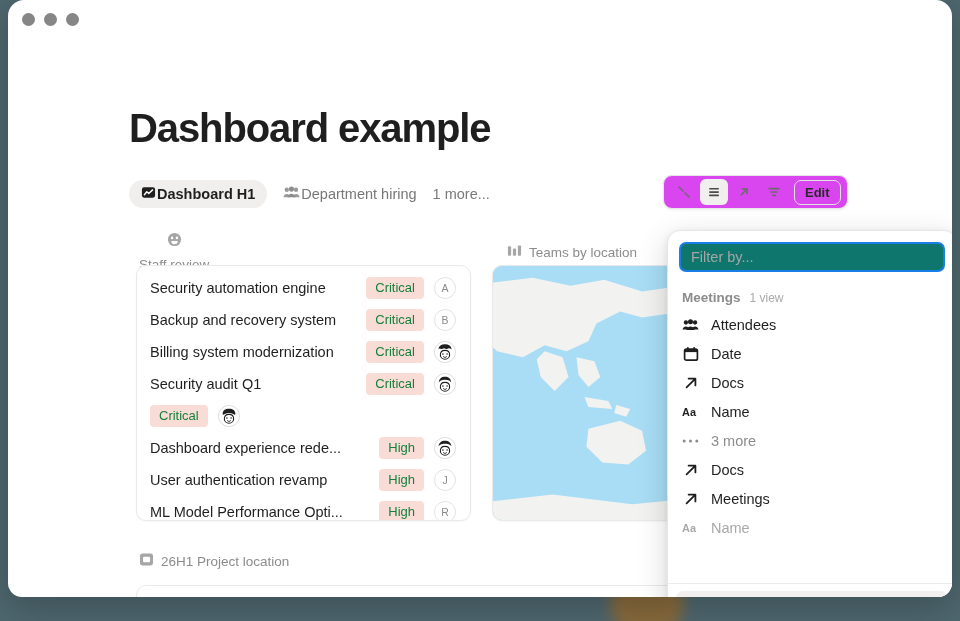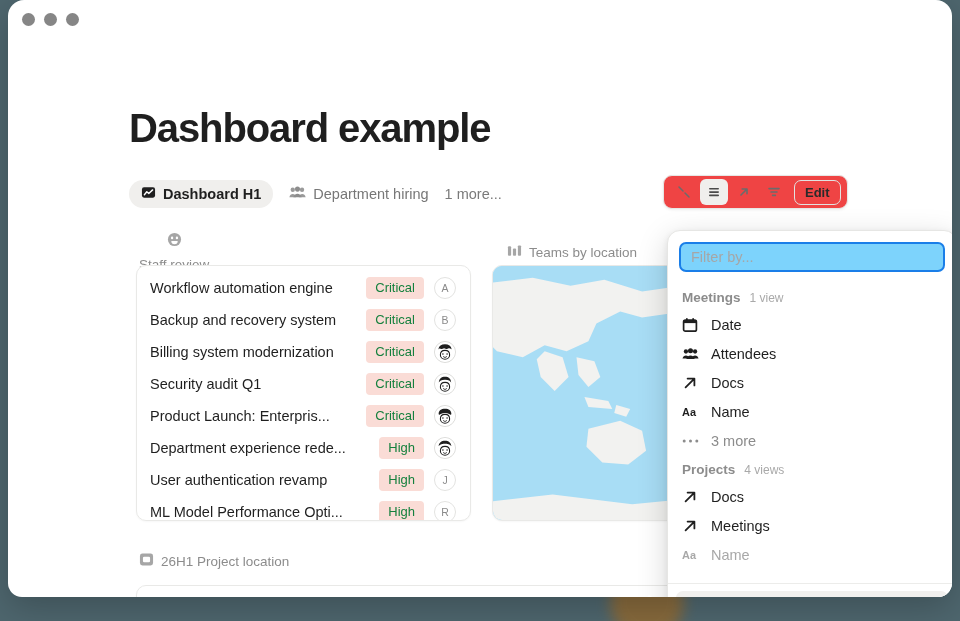--- a/index.html
+++ b/index.html
@@ -53,21 +53,21 @@
     font-size: 40px; font-weight: 700; letter-spacing: -1.1px;
     color: #1f1f1f; line-height: 1;
   }
 
   
   #source-tabs {
     position: absolute; left: 121px; top: 140px;
     display: flex; align-items: center; gap: 4px;
   }
   .src-tab {
-    display: flex; align-items: center; gap: 7px;
+    display: flex; align-items: center; gap: 1px;
     height: 28px; padding: 0 12px;
     border-radius: 14px;
     font-size: 14.5px; color: #777; white-space: nowrap;
   }
   .src-tab.active { background: #f0efed; color: #1f1f1f; font-weight: 600; }
   .src-more {
     font-size: 14.5px; color: #7a7a7a; white-space: nowrap;
   }
 
   
@@ -126,21 +126,21 @@
 
   
   #map-surface { position: relative; width: 100%; height: 100%; background: #a8ddf5; }
   #map-surface svg { display: block; width: 100%; height: 100%; }
 
   
   #view-toolbar {
     position: absolute; left: 655px; top: 135px;
     height: 34px;
     display: flex; align-items: center; gap: 2px;
-    background: #ef4444;
+    background: #d946ef;
     border: 1px solid #e7e7e5;
     border-radius: 9px;
     padding: 0 6px;
     box-shadow: 0 1px 3px rgba(0,0,0,.07);
     z-index: 4;
   }
   .tb-btn {
     width: 28px; height: 26px;
     display: flex; align-items: center; justify-content: center;
     border-radius: 6px; color: #5c5c5c;
@@ -167,41 +167,41 @@
     overflow: hidden;
   }
   #filter-input-wrap { padding: 11px 11px 4px 11px; }
   #filter-input {
     width: 100%; height: 30px;
     border: 2px solid #1a7ee8;
     border-radius: 7px;
     padding: 0 10px;
     font-size: 14.5px; color: #1f1f1f;
     font-family: "Liberation Sans", sans-serif;
-    outline: none; background: #7dd3fc;
+    outline: none; background: #0f766e;
   }
   #filter-input::placeholder { color: #a6a6a6; }
 
   #filter-body { flex: 1 1 auto; overflow: hidden; padding: 7px 0 0 0; }
 
   .group-header {
     display: flex; align-items: baseline; gap: 9px;
     padding: 7px 14px 5px 14px;
   }
   .group-title { font-size: 13.5px; font-weight: 600; color: #8c8c8c; }
   .group-count { font-size: 12px; color: #a9a9a9; }
 
   .fi-row {
     display: flex; align-items: center; gap: 12px;
     height: 29px; padding: 0 14px;
     font-size: 14.5px; color: #1f1f1f;
   }
   .fi-row .fi-icon {
     width: 17px; flex: 0 0 17px;
-    display: flex; align-items: center; justify-content: flex-start;
+    display: flex; align-items: center; justify-content: flex-end;
     color: #1f1f1f;
   }
   .fi-row.muted, .fi-row.muted .fi-icon { color: #a8a8a8; }
   .fi-row.more, .fi-row.more .fi-icon { color: #8c8c8c; }
 
   #filter-footer {
     flex: 0 0 auto;
     border-top: 1px solid #ececea;
     padding: 7px 8px 9px 8px;
   }
@@ -291,21 +291,21 @@
             <rect x="1" y="1.6" width="14" height="12.8" rx="2.6" fill="#a6a6a6"></rect>
             <rect x="4.2" y="5" width="7.6" height="6" rx="1.4" fill="#fff"></rect>
           </svg>
       </span>
       <span>26H1 Project location</span>
     </div>
 
     <div class="card" id="card-staff">
       <div id="task-list">
           <div class="task-row">
-            <div class="task-name">Workflow automation engine</div>
+            <div class="task-name">Security automation engine</div>
             <div class="task-badge">Critical</div>
             <div class="task-avatar">A</div>
           </div>
           <div class="task-row">
             <div class="task-name">Backup and recovery system</div>
             <div class="task-badge">Critical</div>
             <div class="task-avatar">B</div>
           </div>
           <div class="task-row">
             <div class="task-name">Billing system modernization</div>
@@ -329,35 +329,34 @@
                 <circle cx="11" cy="11" r="11" fill="#ffffff"></circle>
                 <path d="M11 9.2c3.1 0 5.1 2.1 5.1 5.1 0 2.6-2.2 4.6-5.1 4.6s-5.1-2-5.1-4.6c0-3 2-5.1 5.1-5.1z" fill="none" stroke="#1f1f1f" stroke-width="1.15"></path>
                 <path d="M4.2 9.3C4.4 5 7.1 2.9 11 2.9s6.6 2.1 6.8 6.4c-1-1.6-2.6-3-6.8-3s-5.8 1.4-6.8 3z" fill="#1f1f1f"></path>
                 <circle cx="8.7" cy="13.1" r=".85" fill="#1f1f1f"></circle>
                 <circle cx="13.3" cy="13.1" r=".85" fill="#1f1f1f"></circle>
                 <path d="M9.3 16.2c.5.5 1.1.7 1.7.7s1.2-.2 1.7-.7" fill="none" stroke="#1f1f1f" stroke-width="1" stroke-linecap="round"></path>
               </svg>
             </div>
           </div>
           <div class="task-row">
-            <div class="task-name">Product Launch: Enterpris...</div>
             <div class="task-badge">Critical</div>
             <div class="task-avatar photo">
               <svg width="22" height="22" viewBox="0 0 22 22">
                 <circle cx="11" cy="11" r="11" fill="#ffffff"></circle>
                 <path d="M11 9.2c3.1 0 5.1 2.1 5.1 5.1 0 2.6-2.2 4.6-5.1 4.6s-5.1-2-5.1-4.6c0-3 2-5.1 5.1-5.1z" fill="none" stroke="#1f1f1f" stroke-width="1.15"></path>
                 <path d="M4 8.5c0-3.6 2.8-5.6 7-5.6s7 2 7 5.6c0 .9-.4 1.4-1 1.1-1-.5-2.3-1.9-6-1.9s-5 1.4-6 1.9c-.6.3-1-.2-1-1.1z" fill="#1f1f1f"></path>
                 <circle cx="8.7" cy="13.1" r=".85" fill="#1f1f1f"></circle>
                 <circle cx="13.3" cy="13.1" r=".85" fill="#1f1f1f"></circle>
                 <path d="M9.3 16.2c.5.5 1.1.7 1.7.7s1.2-.2 1.7-.7" fill="none" stroke="#1f1f1f" stroke-width="1" stroke-linecap="round"></path>
               </svg>
             </div>
           </div>
           <div class="task-row">
-            <div class="task-name">Department experience rede...</div>
+            <div class="task-name">Dashboard experience rede...</div>
             <div class="task-badge">High</div>
             <div class="task-avatar photo">
               <svg width="22" height="22" viewBox="0 0 22 22">
                 <circle cx="11" cy="11" r="11" fill="#ffffff"></circle>
                 <path d="M11 9.2c3.1 0 5.1 2.1 5.1 5.1 0 2.6-2.2 4.6-5.1 4.6s-5.1-2-5.1-4.6c0-3 2-5.1 5.1-5.1z" fill="none" stroke="#1f1f1f" stroke-width="1.15"></path>
                 <path d="M4 9c.2-4 3-6.1 7-6.1S17.8 5 18 9c-1.2-1.1-2.4-2.6-7-2.6S5.2 7.9 4 9z" fill="#1f1f1f"></path>
                 <circle cx="8.7" cy="13.1" r=".85" fill="#1f1f1f"></circle>
                 <circle cx="13.3" cy="13.1" r=".85" fill="#1f1f1f"></circle>
                 <path d="M9.3 16.2c.5.5 1.1.7 1.7.7s1.2-.2 1.7-.7" fill="none" stroke="#1f1f1f" stroke-width="1" stroke-linecap="round"></path>
               </svg>
@@ -470,45 +469,45 @@
       <div id="filter-input-wrap">
         <input id="filter-input" type="text" placeholder="Filter by..." style="">
       </div>
       <div id="filter-body">
           <div class="group-header">
             <span class="group-title">Meetings</span>
             <span class="group-count">1 view</span>
           </div>
           <div class="fi-row">
             <span class="fi-icon">
-              <svg width="16" height="16" viewBox="0 0 16 16">
-                <rect x="1.6" y="3" width="12.8" height="11.2" rx="1.8" fill="none" stroke="currentColor" stroke-width="1.7"></rect>
-                <rect x="1.6" y="3" width="12.8" height="3.1" fill="currentColor"></rect>
-                <rect x="4" y="1" width="1.7" height="3.4" rx=".85" fill="currentColor"></rect>
-                <rect x="10.3" y="1" width="1.7" height="3.4" rx=".85" fill="currentColor"></rect>
-              </svg>
-            </span>
-            <span>Date</span>
-          </div>
-          <div class="fi-row">
-            <span class="fi-icon">
               <svg width="17" height="14" viewBox="0 0 18 15">
                 <circle cx="4.1" cy="4.8" r="2.3" fill="currentColor"></circle>
                 <circle cx="13.9" cy="4.8" r="2.3" fill="currentColor"></circle>
                 <circle cx="9" cy="4" r="2.7" fill="currentColor"></circle>
                 <path d="M0.4 12.4c.5-2.1 1.9-3.2 3.7-3.2s3.2 1.1 3.7 3.2z" fill="currentColor"></path>
                 <path d="M10.2 12.4c.5-2.1 1.9-3.2 3.7-3.2s3.2 1.1 3.7 3.2z" fill="currentColor"></path>
                 <path d="M4.5 12.8c.6-2.5 2.3-3.8 4.5-3.8s3.9 1.3 4.5 3.8z" fill="currentColor"></path>
               </svg>
             </span>
             <span>Attendees</span>
           </div>
           <div class="fi-row">
             <span class="fi-icon">
               <svg width="16" height="16" viewBox="0 0 16 16">
+                <rect x="1.6" y="3" width="12.8" height="11.2" rx="1.8" fill="none" stroke="currentColor" stroke-width="1.7"></rect>
+                <rect x="1.6" y="3" width="12.8" height="3.1" fill="currentColor"></rect>
+                <rect x="4" y="1" width="1.7" height="3.4" rx=".85" fill="currentColor"></rect>
+                <rect x="10.3" y="1" width="1.7" height="3.4" rx=".85" fill="currentColor"></rect>
+              </svg>
+            </span>
+            <span>Date</span>
+          </div>
+          <div class="fi-row">
+            <span class="fi-icon">
+              <svg width="16" height="16" viewBox="0 0 16 16">
                 <path d="M3.6 12.4L12.4 3.6M5.6 3.6h6.8v6.8" fill="none" stroke="currentColor" stroke-width="1.8" stroke-linecap="round" stroke-linejoin="round"></path>
               </svg>
             </span>
             <span>Docs</span>
           </div>
           <div class="fi-row">
             <span class="fi-icon">
               <svg width="20" height="14" viewBox="0 0 21 14">
                 <text x="0" y="12" font-family="Liberation Sans, sans-serif" font-size="13.5" font-weight="700" fill="currentColor">Aa</text>
               </svg>
@@ -517,24 +516,20 @@
           </div>
           <div class="fi-row muted more">
             <span class="fi-icon">
               <svg width="17" height="6" viewBox="0 0 17 6">
                 <circle cx="2.2" cy="3" r="1.5" fill="currentColor"></circle>
                 <circle cx="8.5" cy="3" r="1.5" fill="currentColor"></circle>
                 <circle cx="14.8" cy="3" r="1.5" fill="currentColor"></circle>
               </svg>
             </span>
             <span>3 more</span>
-          </div>
-          <div class="group-header">
-            <span class="group-title">Projects</span>
-            <span class="group-count">4 views</span>
           </div>
           <div class="fi-row">
             <span class="fi-icon">
               <svg width="16" height="16" viewBox="0 0 16 16">
                 <path d="M3.6 12.4L12.4 3.6M5.6 3.6h6.8v6.8" fill="none" stroke="currentColor" stroke-width="1.8" stroke-linecap="round" stroke-linejoin="round"></path>
               </svg>
             </span>
             <span>Docs</span>
           </div>
           <div class="fi-row">

